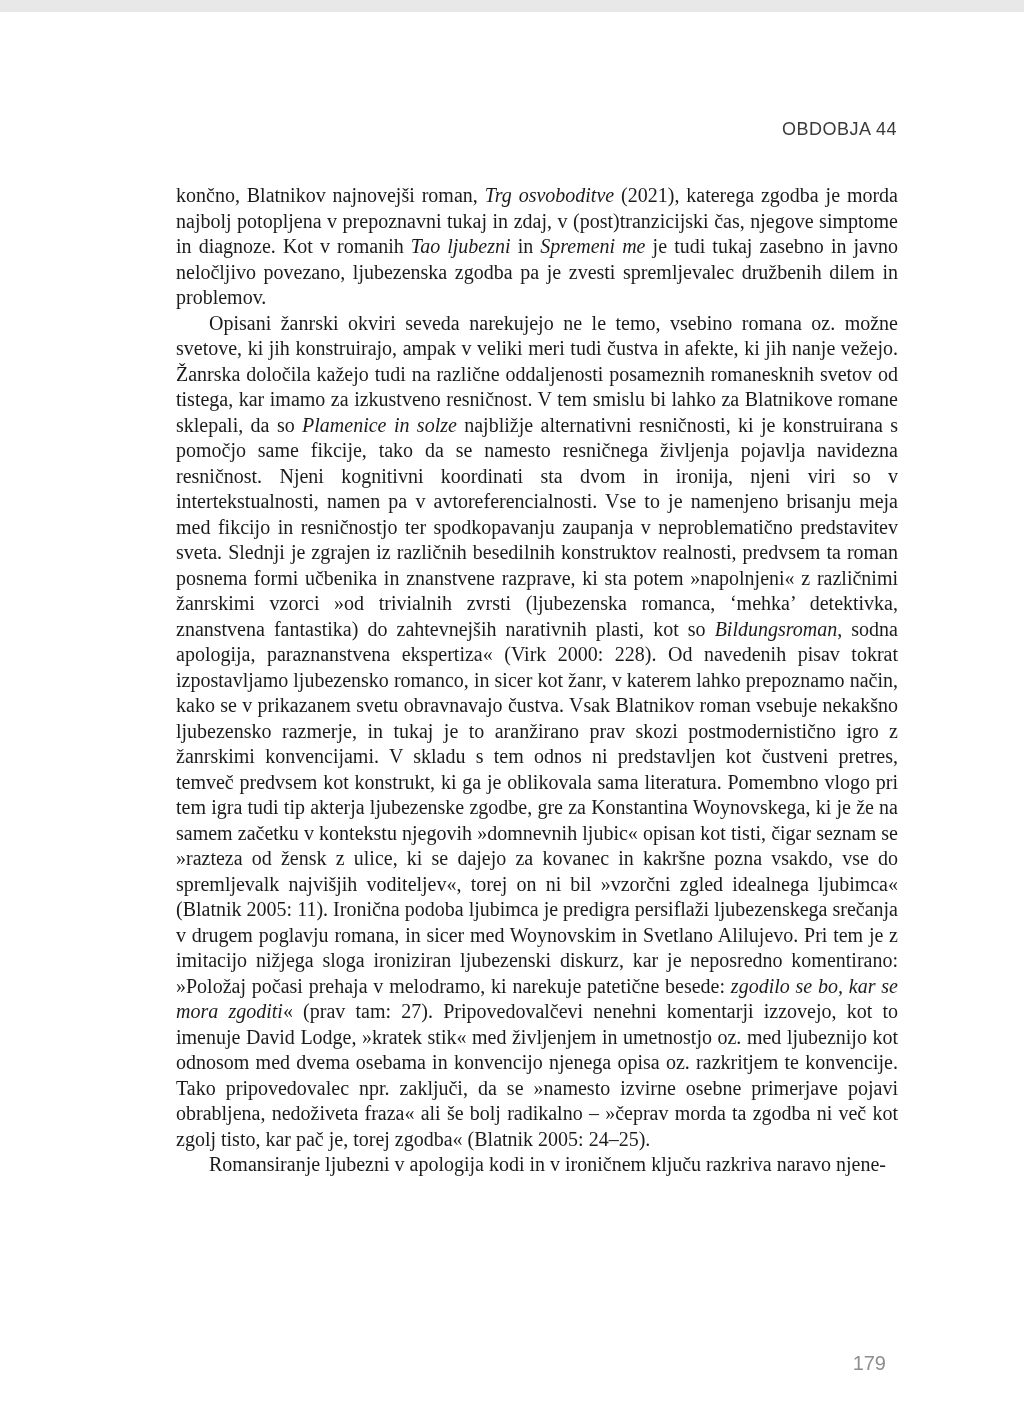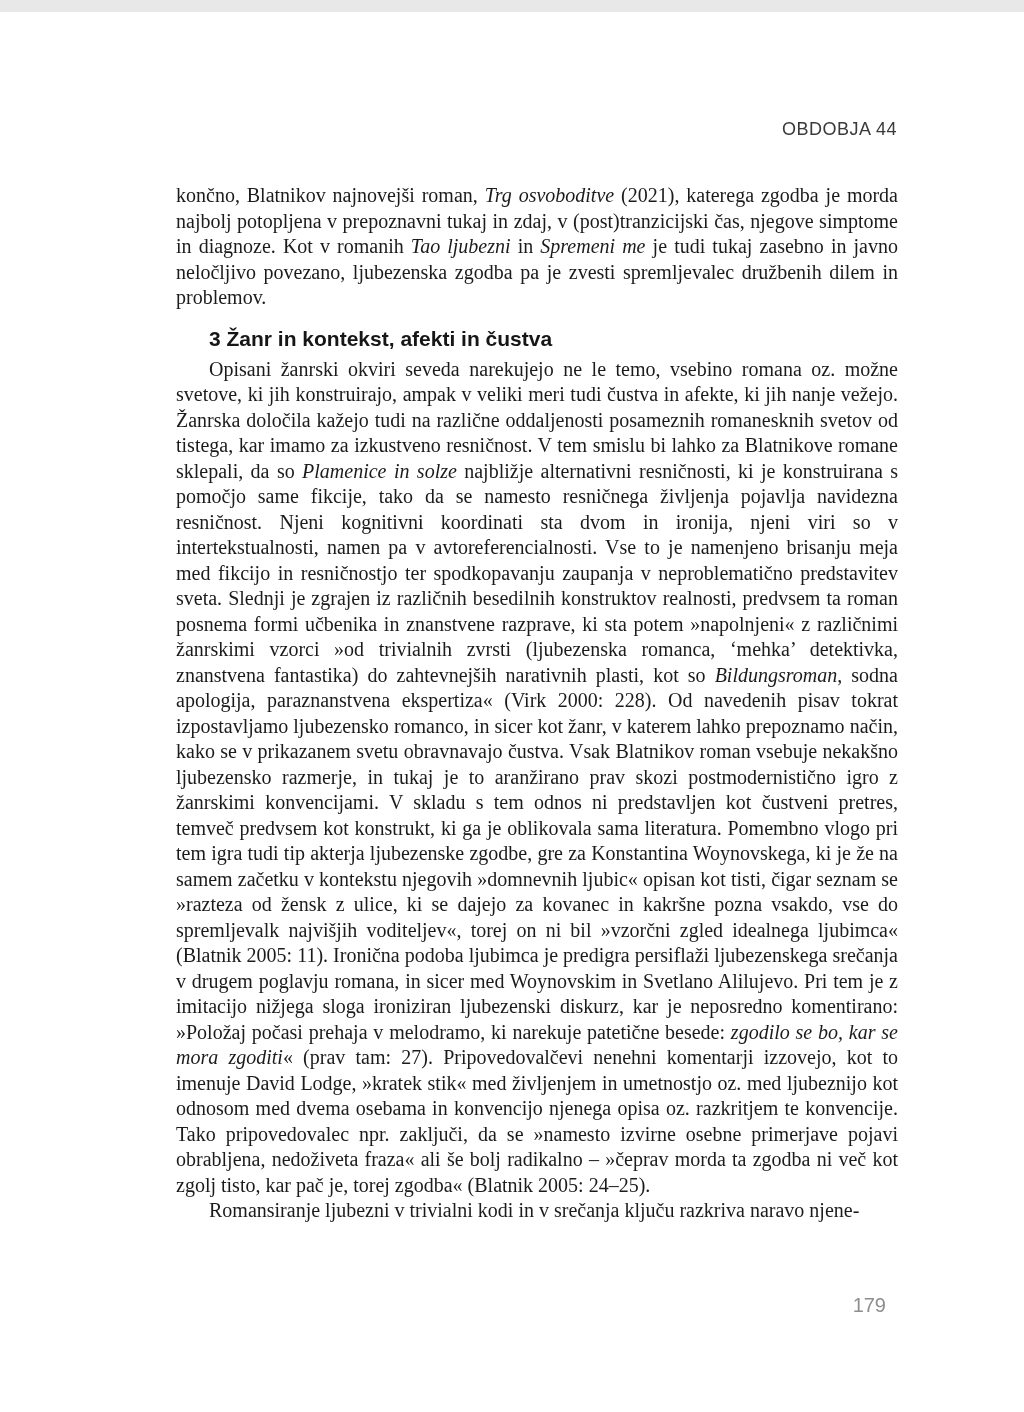--- a/index.html
+++ b/index.html
@@ -40,34 +40,33 @@
   .section-heading {
     font-family: "Liberation Sans", sans-serif;
     font-weight: 700;
     font-size: 21px;
     line-height: 25px;
     color: #161616;
     margin: 15px 0 6px 33px;
   }
   .page-number {
     position: absolute;
-    top: 1282px;
+    top: 1340px;
     right: 138px;
     font-family: "Liberation Sans", sans-serif;
     font-size: 20px;
     color: #8e8e8e;
   }
 </style>
 </head>
 <body>
 
 <div class="page">
   <div class="running-head">OBDOBJA 44</div>
 
   <div class="text-block">
       <p class="body-para"><span>končno, Blatnikov najnovejši roman, </span><span class="it">Trg osvoboditve</span><span> (2021), katerega zgodba je morda najbolj potopljena v prepoznavni tukaj in zdaj, v (post)tranzicijski čas, njegove simptome in diagnoze. Kot v romanih </span><span class="it">Tao ljubezni</span><span> in </span><span class="it">Spremeni me</span><span> je tudi tukaj zasebno in javno neločljivo povezano, ljubezenska zgodba pa je zvesti spremljevalec družbenih dilem in problemov.</span></p>
-      <h2 class="section-heading">3 Žanr in kontekst, afekti in čustva</h2>
       <p class="body-para indent"><span>Opisani žanrski okviri seveda narekujejo ne le temo, vsebino romana oz. možne svetove, ki jih konstruirajo, ampak v veliki meri tudi čustva in afekte, ki jih nanje vežejo. Žanrska določila kažejo tudi na različne oddaljenosti posameznih romanesknih svetov od tistega, kar imamo za izkustveno resničnost. V tem smislu bi lahko za Blatnikove romane sklepali, da so </span><span class="it">Plamenice in solze</span><span> najbližje alternativni resničnosti, ki je konstruirana s pomočjo same fikcije, tako da se namesto resničnega življenja pojavlja navidezna resničnost. Njeni kognitivni koordinati sta dvom in ironija, njeni viri so v intertekstualnosti, namen pa v avtoreferencialnosti. Vse to je namenjeno brisanju meja med fikcijo in resničnostjo ter spodkopavanju zaupanja v neproblematično predstavitev sveta. Slednji je zgrajen iz različnih besedilnih konstruktov realnosti, predvsem ta roman posnema formi učbenika in znanstvene razprave, ki sta potem »napolnjeni« z različnimi žanrskimi vzorci »od trivialnih zvrsti (ljubezenska romanca, ‘mehka’ detektivka, znanstvena fantastika) do zahtevnejših narativnih plasti, kot so </span><span class="it">Bildungsroman</span><span>, sodna apologija, paraznanstvena ekspertiza« (Virk 2000: 228). Od navedenih pisav tokrat izpostavljamo ljubezensko romanco, in sicer kot žanr, v katerem lahko prepoznamo način, kako se v prikazanem svetu obravnavajo čustva. Vsak Blatnikov roman vsebuje nekakšno ljubezensko razmerje, in tukaj je to aranžirano prav skozi postmodernistično igro z žanrskimi konvencijami. V skladu s tem odnos ni predstavljen kot čustveni pretres, temveč predvsem kot konstrukt, ki ga je oblikovala sama literatura. Pomembno vlogo pri tem igra tudi tip akterja ljubezenske zgodbe, gre za Konstantina Woynovskega, ki je že na samem začetku v kontekstu njegovih »domnevnih ljubic« opisan kot tisti, čigar seznam se »razteza od žensk z ulice, ki se dajejo za kovanec in kakršne pozna vsakdo, vse do spremljevalk najvišjih voditeljev«, torej on ni bil »vzorčni zgled idealnega ljubimca« (Blatnik 2005: 11). Ironična podoba ljubimca je predigra persiflaži ljubezenskega srečanja v drugem poglavju romana, in sicer med Woynovskim in Svetlano Alilujevo. Pri tem je z imitacijo nižjega sloga ironiziran ljubezenski diskurz, kar je neposredno komentirano: »Položaj počasi prehaja v melodramo, ki narekuje patetične besede: </span><span class="it">zgodilo se bo, kar se mora zgoditi</span><span>« (prav tam: 27). Pripovedovalčevi nenehni komentarji izzovejo, kot to imenuje David Lodge, »kratek stik« med življenjem in umetnostjo oz. med ljubeznijo kot odnosom med dvema osebama in konvencijo njenega opisa oz. razkritjem te konvencije. Tako pripovedovalec npr. zaključi, da se »namesto izvirne osebne primerjave pojavi obrabljena, nedoživeta fraza« ali še bolj radikalno – »čeprav morda ta zgodba ni več kot zgolj tisto, kar pač je, torej zgodba« (Blatnik 2005: 24–25).</span></p>
-      <p class="body-para indent"><span>Romansiranje ljubezni v trivialni kodi in v srečanja ključu razkriva naravo njene-</span></p>
+      <p class="body-para indent"><span>Romansiranje ljubezni v apologija kodi in v ironičnem ključu razkriva naravo njene-</span></p>
     </div>
 
   <div class="page-number">179</div>
 </div>
 
 </body></html>

